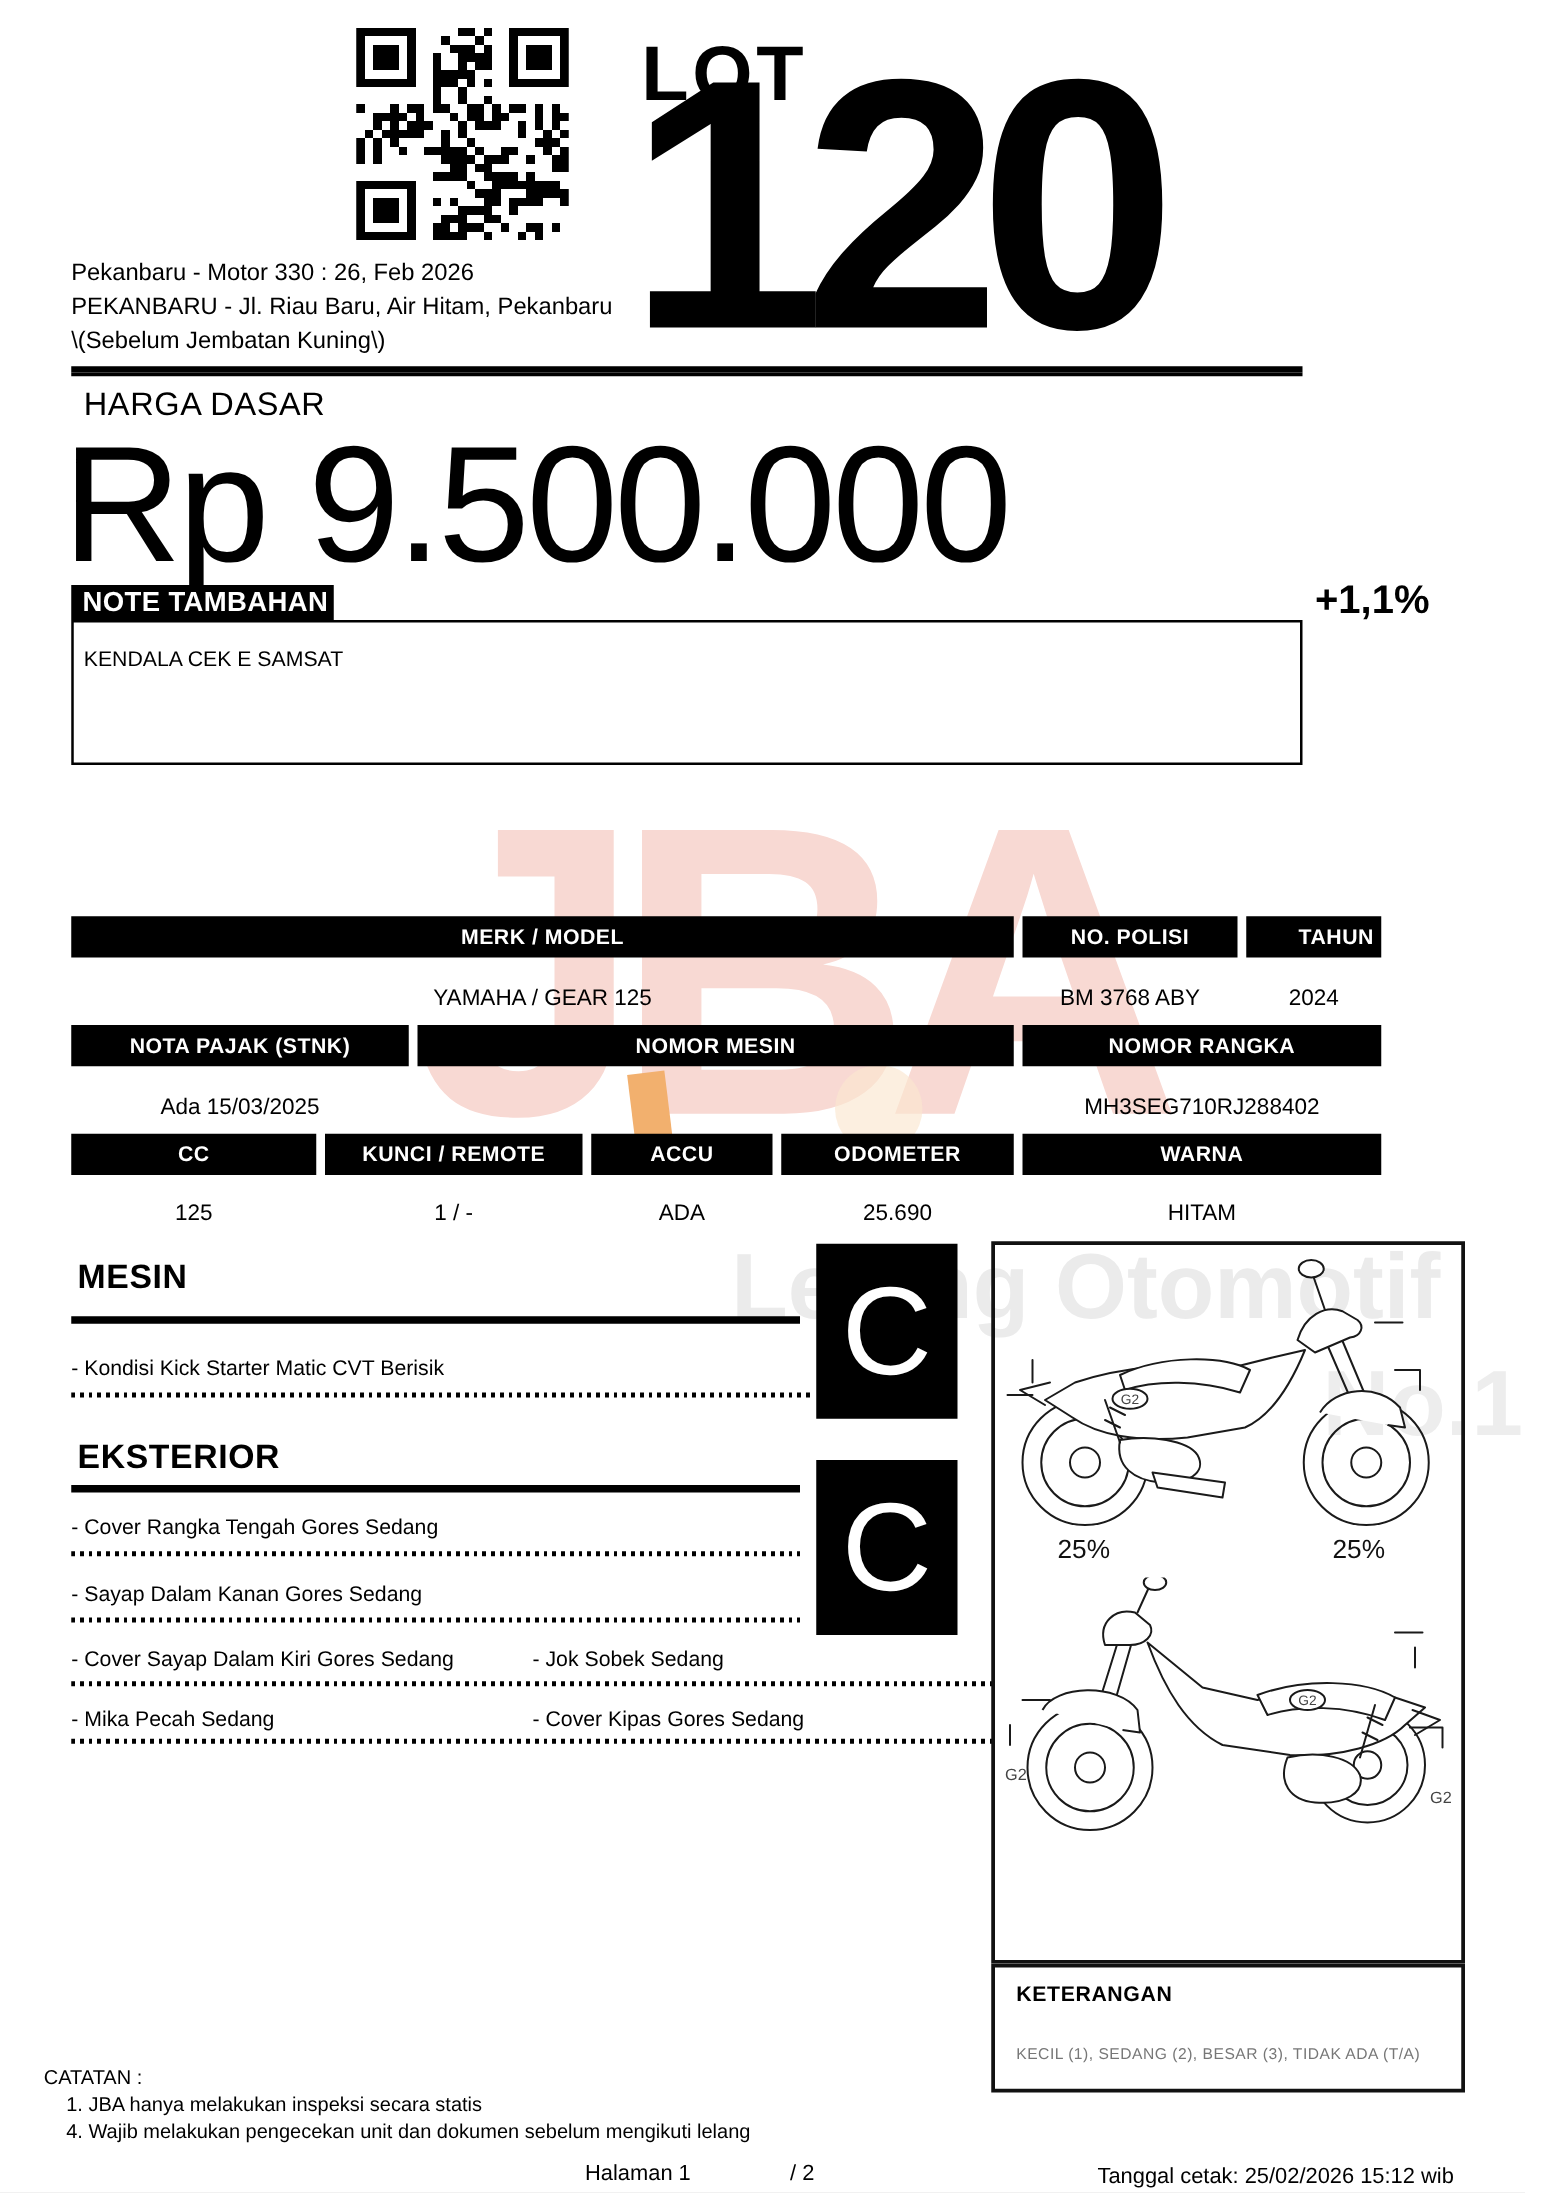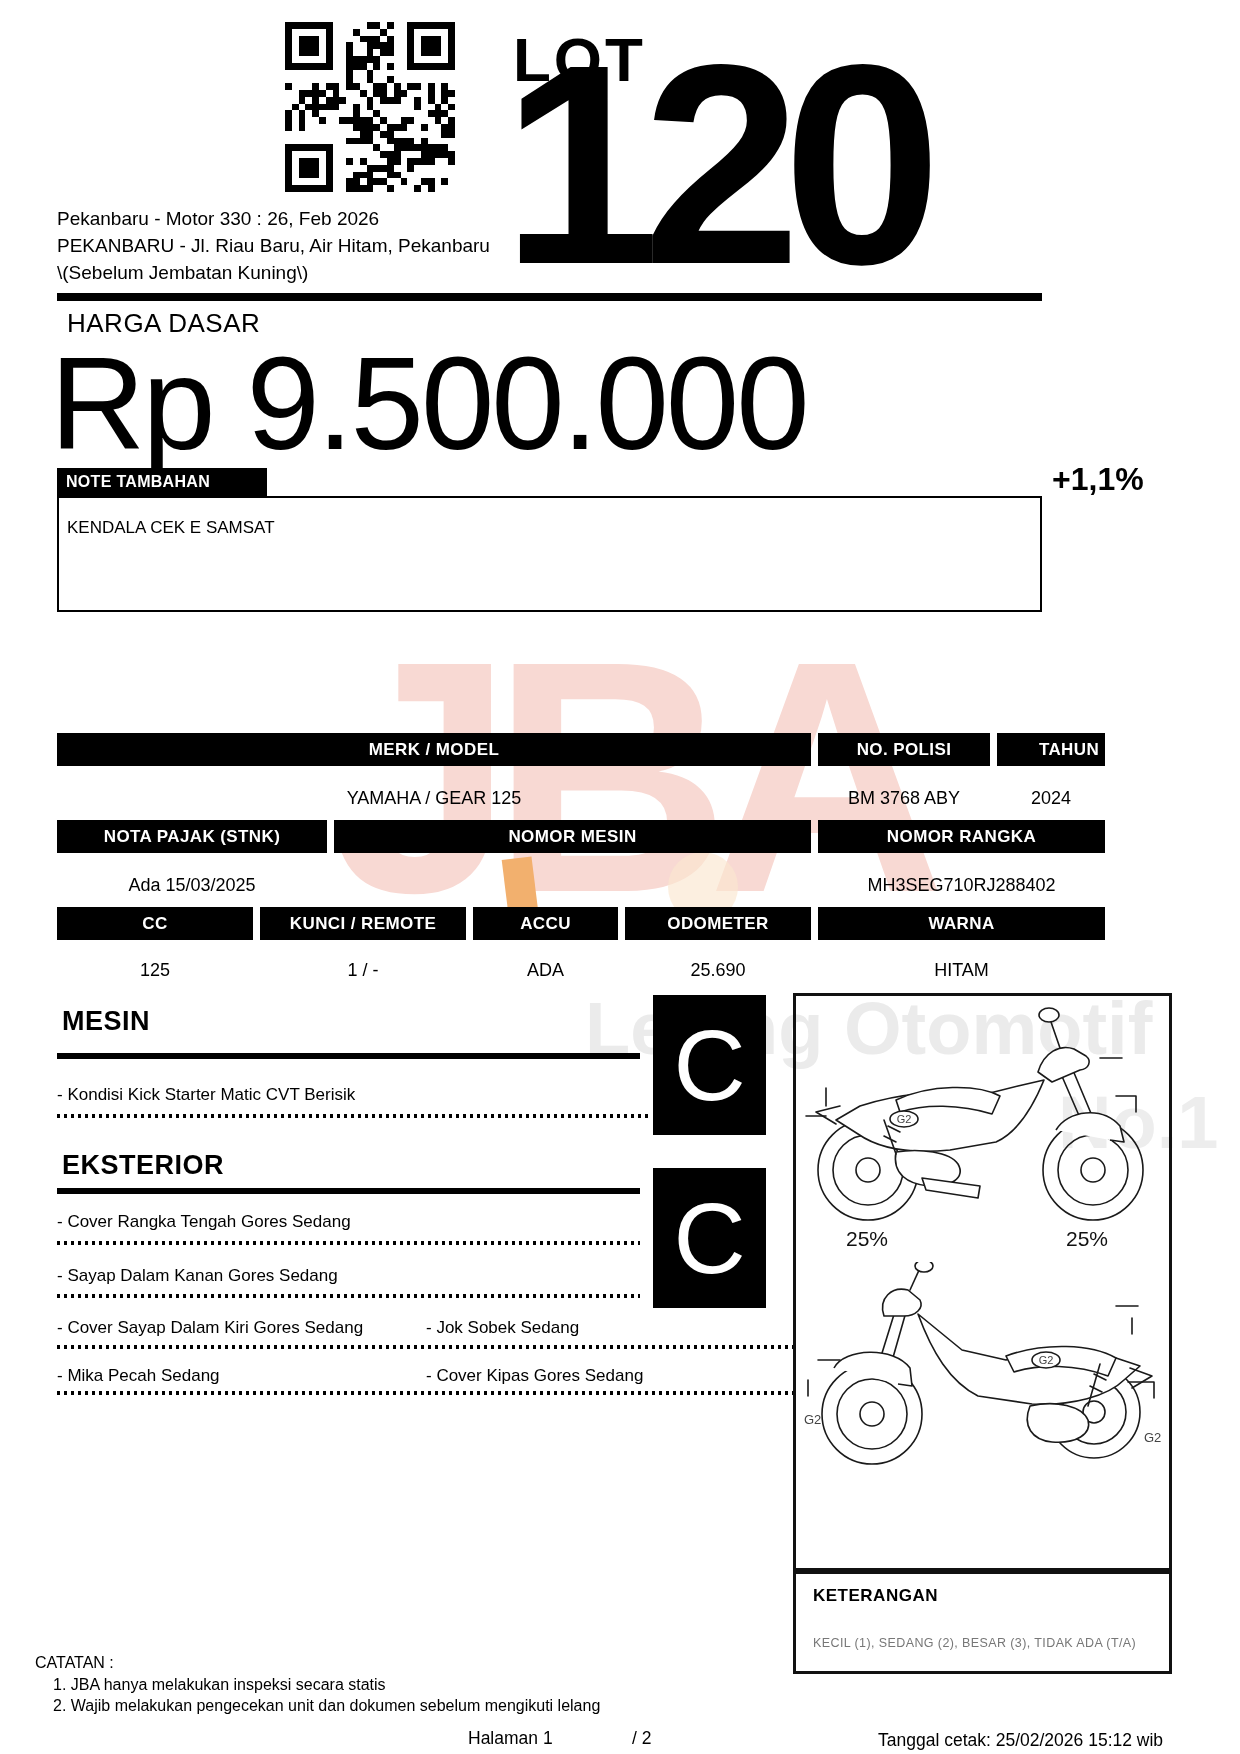--- a/index.html
+++ b/index.html
@@ -37,21 +37,21 @@
   .venue { left:57px; top:205px; font-size:19px; line-height:27px; }
 
   .dbl-rule { left:57px; top:293px; width:985px; height:4px;
     border-top:5px solid #000; border-bottom:3px solid #000; }
 
   .harga-label { left:67px; top:308px; font-size:26px; letter-spacing:.5px; }
   .harga-value { left:50px; top:338px; font-size:132px; font-weight:400; letter-spacing:-3px; line-height:1; }
   .harga-change { left:1052px; top:461px; font-size:32px; font-weight:bold; }
 
   .note-label { left:57px; top:468px; width:210px; height:28px; background:#000; color:#fff;
-    font-size:16px; font-weight:bold; line-height:28px; padding-left:9px; letter-spacing:.3px; }
+    font-size:22px; font-weight:bold; line-height:28px; padding-left:9px; letter-spacing:.3px; }
   .note-box { left:57px; top:496px; width:985px; height:116px; border:2px solid #000; }
   .note-content { padding:20px 8px; font-size:17px; }
 
   .hcell { position:absolute; height:33px; background:#000; color:#fff; font-weight:bold;
     font-size:17px; line-height:33px; text-align:center; letter-spacing:.4px; }
   .vcell { position:absolute; font-size:18px; text-align:center; }
 
   .sec-title { font-size:27px; font-weight:bold; letter-spacing:.5px; }
   .sec-rule { position:absolute; height:6px; background:#000; }
   .item { position:absolute; font-size:17px; }
@@ -435,19 +435,19 @@
     </svg>
   </div>
 
   <div class="abs keterangan z">
     <div class="ket-title">KETERANGAN</div>
     <div class="ket-line2">KECIL (1), SEDANG (2), BESAR (3), TIDAK ADA (T/A)</div>
   </div>
 
   <div class="abs catatan-title z">CATATAN :</div>
   <div class="abs catatan-item1 z">1. JBA hanya melakukan inspeksi secara statis</div>
-  <div class="abs catatan-item2 z">2. Wajib melakukan pengecekan unit dan dokumen sebelum mengikuti lelang</div>
+  <div class="abs catatan-item2 z">4. Wajib melakukan pengecekan unit dan dokumen sebelum mengikuti lelang</div>
 
   <div class="abs pg pg-num z">Halaman 1</div>
   <div class="abs pg pg-of z">/ 2</div>
   <div class="abs printed z">Tanggal cetak: 25/02/2026 15:12 wib</div>
 
 </div>
 
 </body></html>

